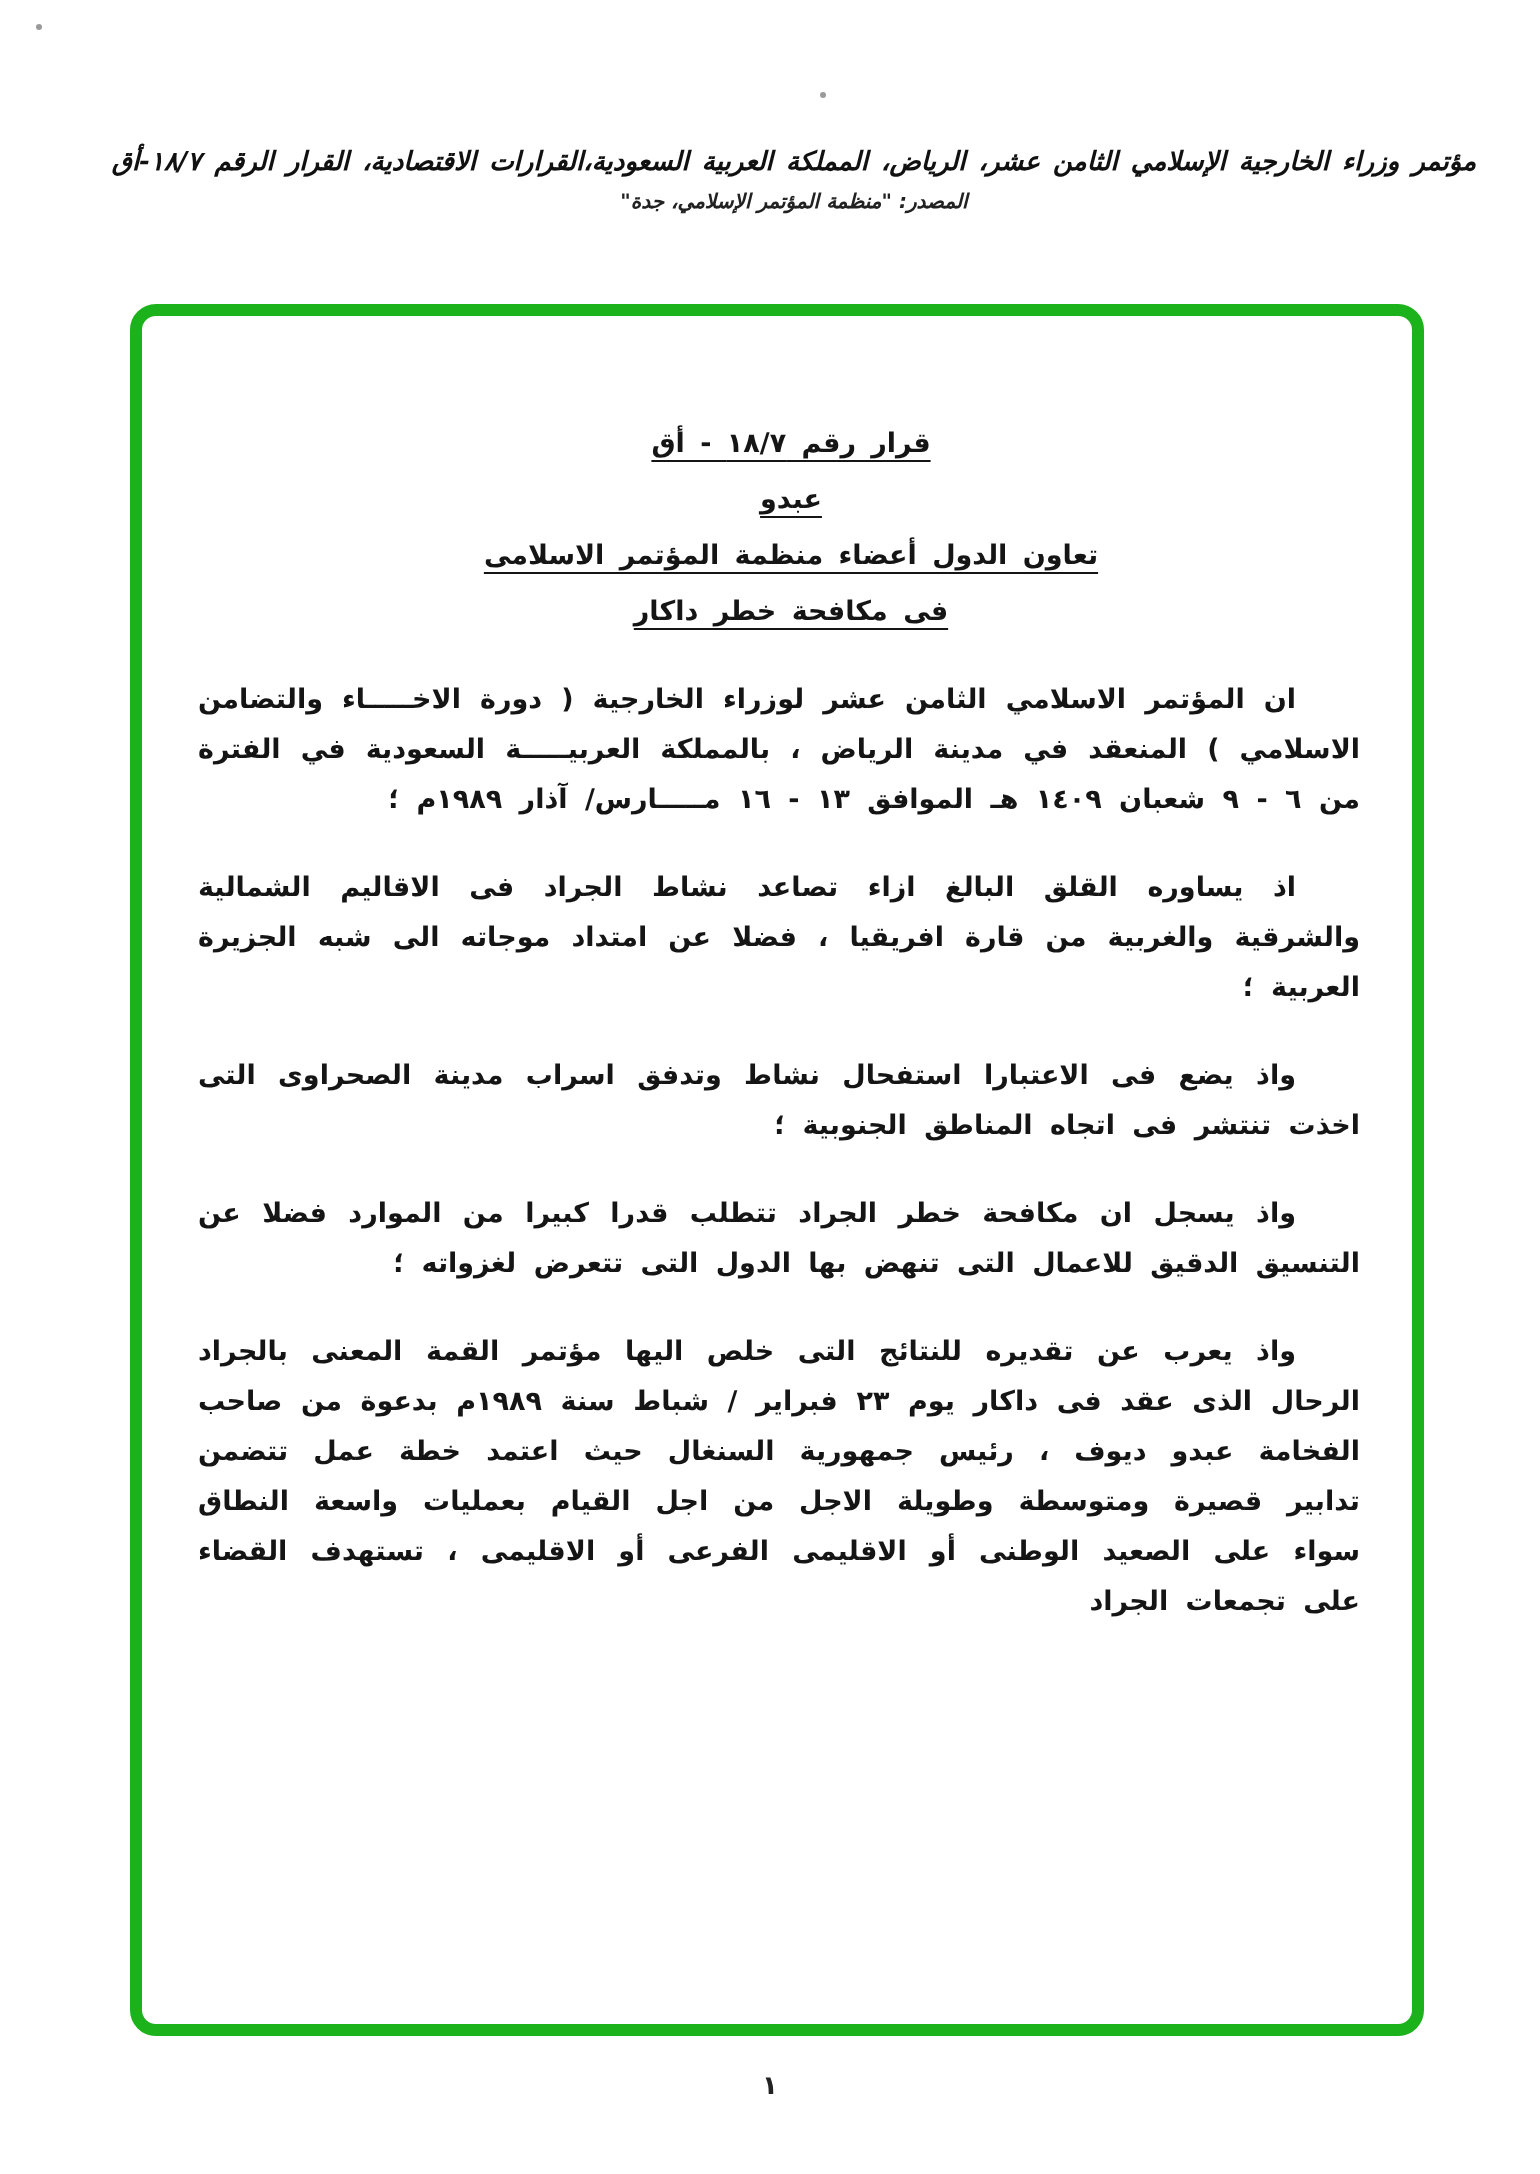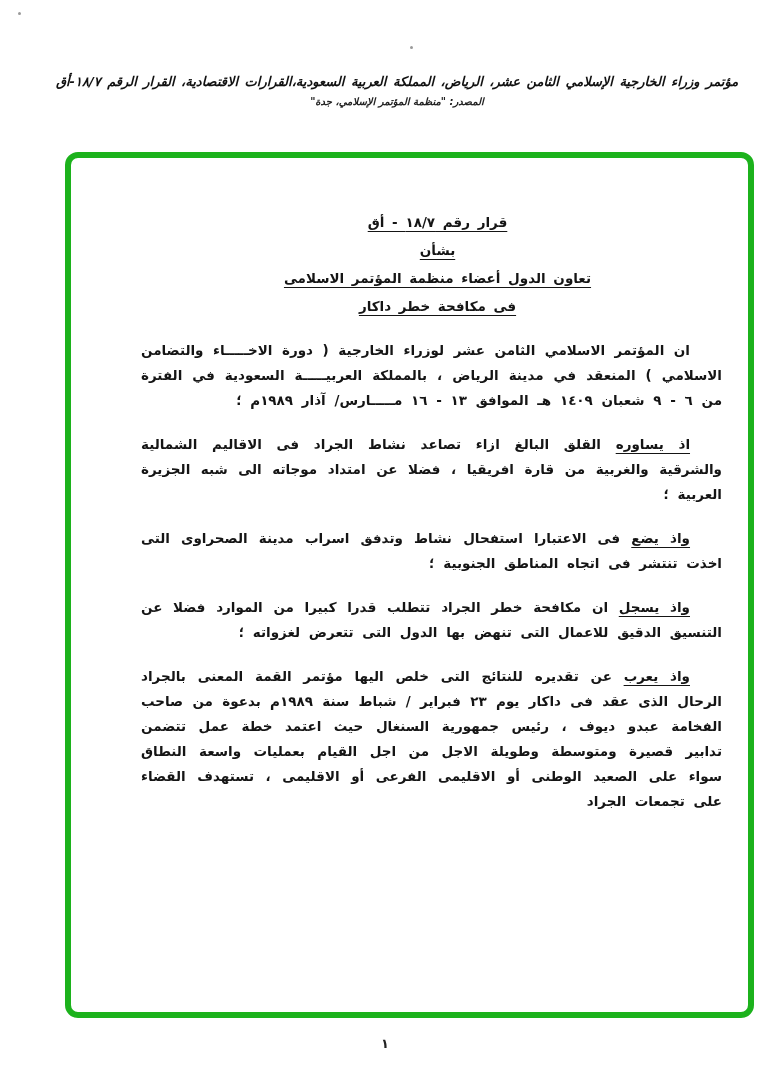--- a/index.html
+++ b/index.html
@@ -27,21 +27,20 @@
     font-size:10px;font-weight:bold;margin-top:7px;color:#222;
   }
 
   .green-frame{
     position:absolute;left:65px;top:152px;
     width:635px;height:854px;
     border:6px solid #1cb21c;
     border-radius:13px;
     overflow:hidden;
     background:#ffffff;
-    padding-left:42px;
   }
   .frame-content{
     direction:rtl;
     padding:50px 14px 0 28px;
   }
   .doc-title{
     text-align:center;
     margin:0 auto 18px auto;
   }
   .title-line{
@@ -54,21 +53,20 @@
   }
   .para{
     margin:0 12px 19px 0;
     font-size:13.5px;font-weight:bold;line-height:25px;
     word-spacing:4px;
     text-align:justify;
     text-indent:32px;
     color:#151515;
   }
   .para .lead{
-    text-decoration:underline;
     text-underline-offset:4px;
   }
   .page-number{
     position:absolute;top:1036px;left:0;width:100%;
     text-align:center;
     font-size:13px;font-weight:bold;color:#222;
   }
 </style>
 </head>
 <body>
@@ -81,21 +79,21 @@
   <div class="doc-header" dir="rtl">
     <div class="h1">مؤتمر وزراء الخارجية الإسلامي الثامن عشر، الرياض، المملكة العربية السعودية،القرارات الاقتصادية، القرار الرقم ١٨/٧-أق</div>
     <div class="h2">المصدر: "منظمة المؤتمر الإسلامي، جدة"</div>
   </div>
 
   <div class="green-frame" style="border-color: rgb(28, 178, 28);">
     <div class="frame-content" dir="rtl" lang="ar">
 
       <div class="doc-title">
         <span class="title-line">قرار رقم ١٨/٧ - أق</span>
-        <span class="title-line">بشأن</span>
+        <span class="title-line">عبدو</span>
         <span class="title-line">تعاون الدول أعضاء منظمة المؤتمر الاسلامى</span>
         <span class="title-line">فى مكافحة خطر داكار</span>
       </div>
 
       <p class="para"><span class="lead"></span><span>ان المؤتمر الاسلامي الثامن عشر لوزراء الخارجية ( دورة الاخـــــاء والتضامن الاسلامي ) المنعقد في مدينة الرياض ، بالمملكة العربيـــــة السعودية في الفترة من ٦ - ٩ شعبان ١٤٠٩ هـ الموافق ١٣ - ١٦ مـــــارس/ آذار ١٩٨٩م ؛</span></p>
 
       <p class="para"><span class="lead">اذ يساوره</span><span> القلق البالغ ازاء تصاعد نشاط الجراد فى الاقاليم الشمالية والشرقية والغربية من قارة افريقيا ، فضلا عن امتداد موجاته الى شبه الجزيرة العربية ؛</span></p>
 
       <p class="para"><span class="lead">واذ يضع</span><span> فى الاعتبارا استفحال نشاط وتدفق اسراب مدينة الصحراوى التى اخذت تنتشر فى اتجاه المناطق الجنوبية ؛</span></p>
 

